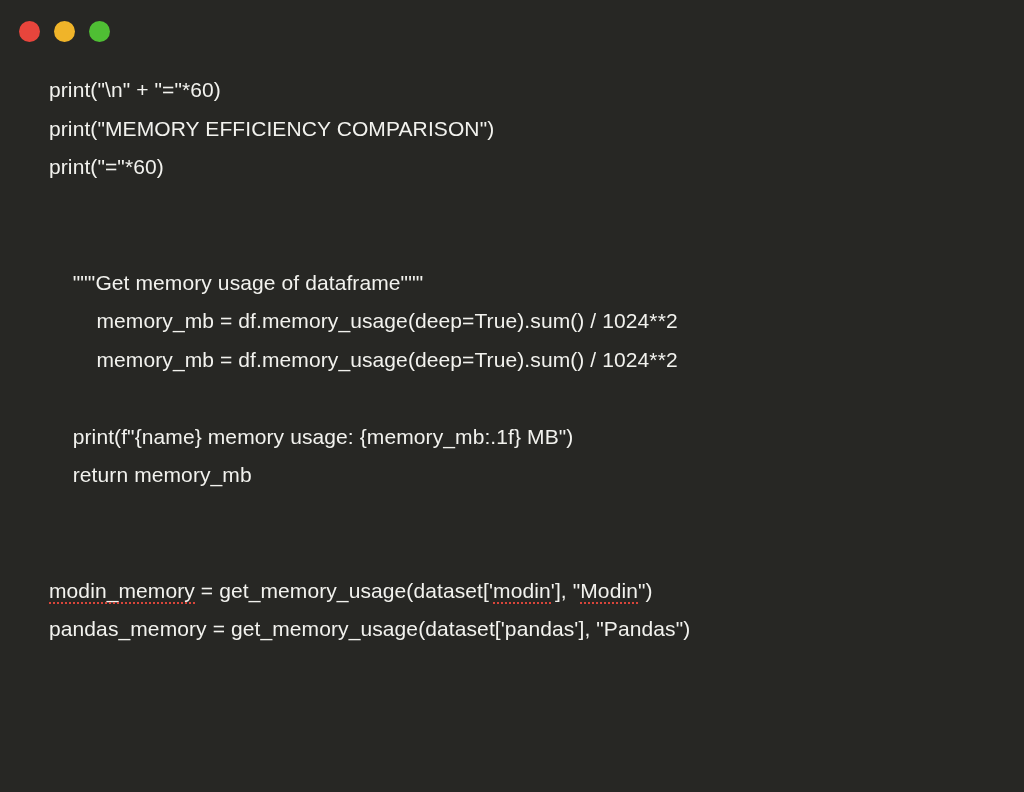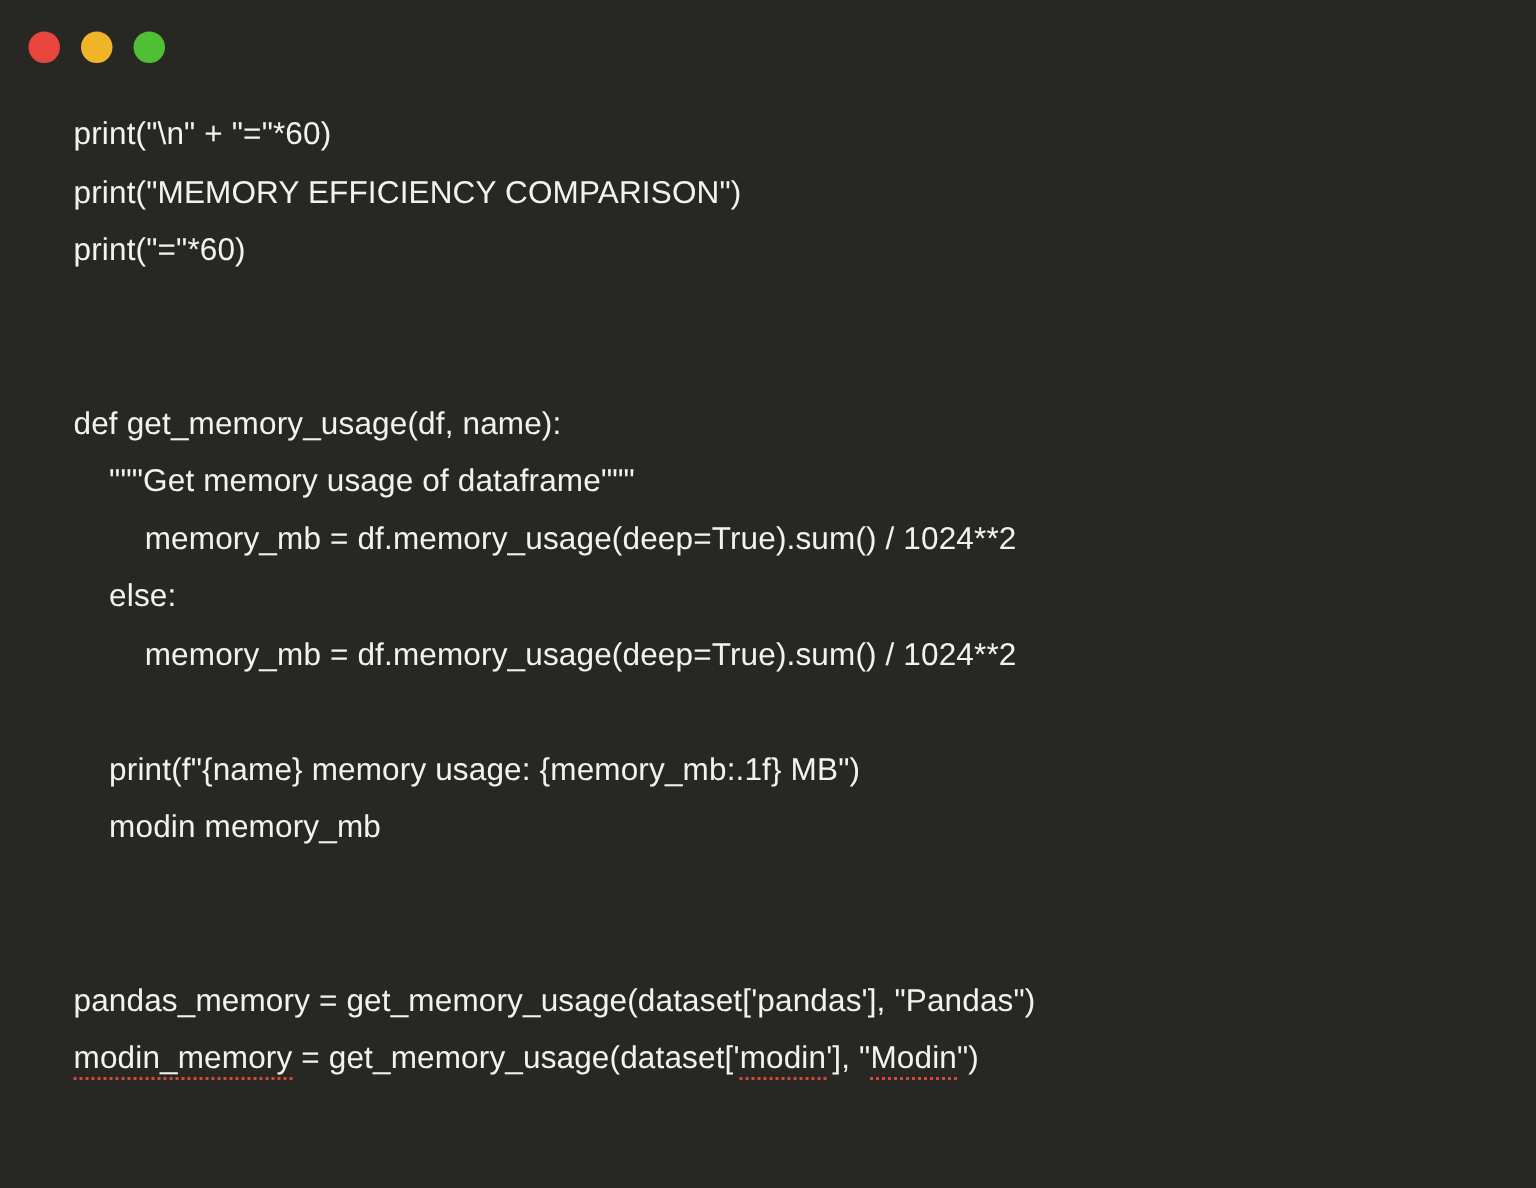--- a/index.html
+++ b/index.html
@@ -89,27 +89,25 @@
     <span class="dot dot-min"></span>
     <span class="dot dot-max"></span>
   </div>
 
   <div class="code-area" id="code-area">
       <div class="code-line">print("\n" + "="*60)</div>
       <div class="code-line">print("MEMORY EFFICIENCY COMPARISON")</div>
       <div class="code-line">print("="*60)</div>
       <div class="code-line blank"> </div>
       <div class="code-line blank"> </div>
-      <div class="code-line">def get_memory_usage(df, name):</div>
       <div class="code-line">    """Get memory usage of dataframe"""</div>
       <div class="code-line">        memory_mb = df.memory_usage(deep=True).sum() / 1024**2</div>
-      <div class="code-line">    else:</div>
       <div class="code-line">        memory_mb = df.memory_usage(deep=True).sum() / 1024**2</div>
       <div class="code-line blank"> </div>
       <div class="code-line">    print(f"{name} memory usage: {memory_mb:.1f} MB")</div>
-      <div class="code-line">    modin memory_mb</div>
+      <div class="code-line">    return memory_mb</div>
       <div class="code-line blank"> </div>
       <div class="code-line blank"> </div>
+      <div class="code-line"><span class="misspell">modin_memory</span><span> = get_memory_usage(dataset['</span><span class="misspell">modin</span><span>'], "</span><span class="misspell">Modin</span><span>")</span></div>
       <div class="code-line">pandas_memory = get_memory_usage(dataset['pandas'], "Pandas")</div>
-      <div class="code-line"><span class="misspell">modin_memory</span><span> = get_memory_usage(dataset['</span><span class="misspell">modin</span><span>'], "</span><span class="misspell">Modin</span><span>")</span></div>
     </div>
 
 </div>
 
 </body></html>

